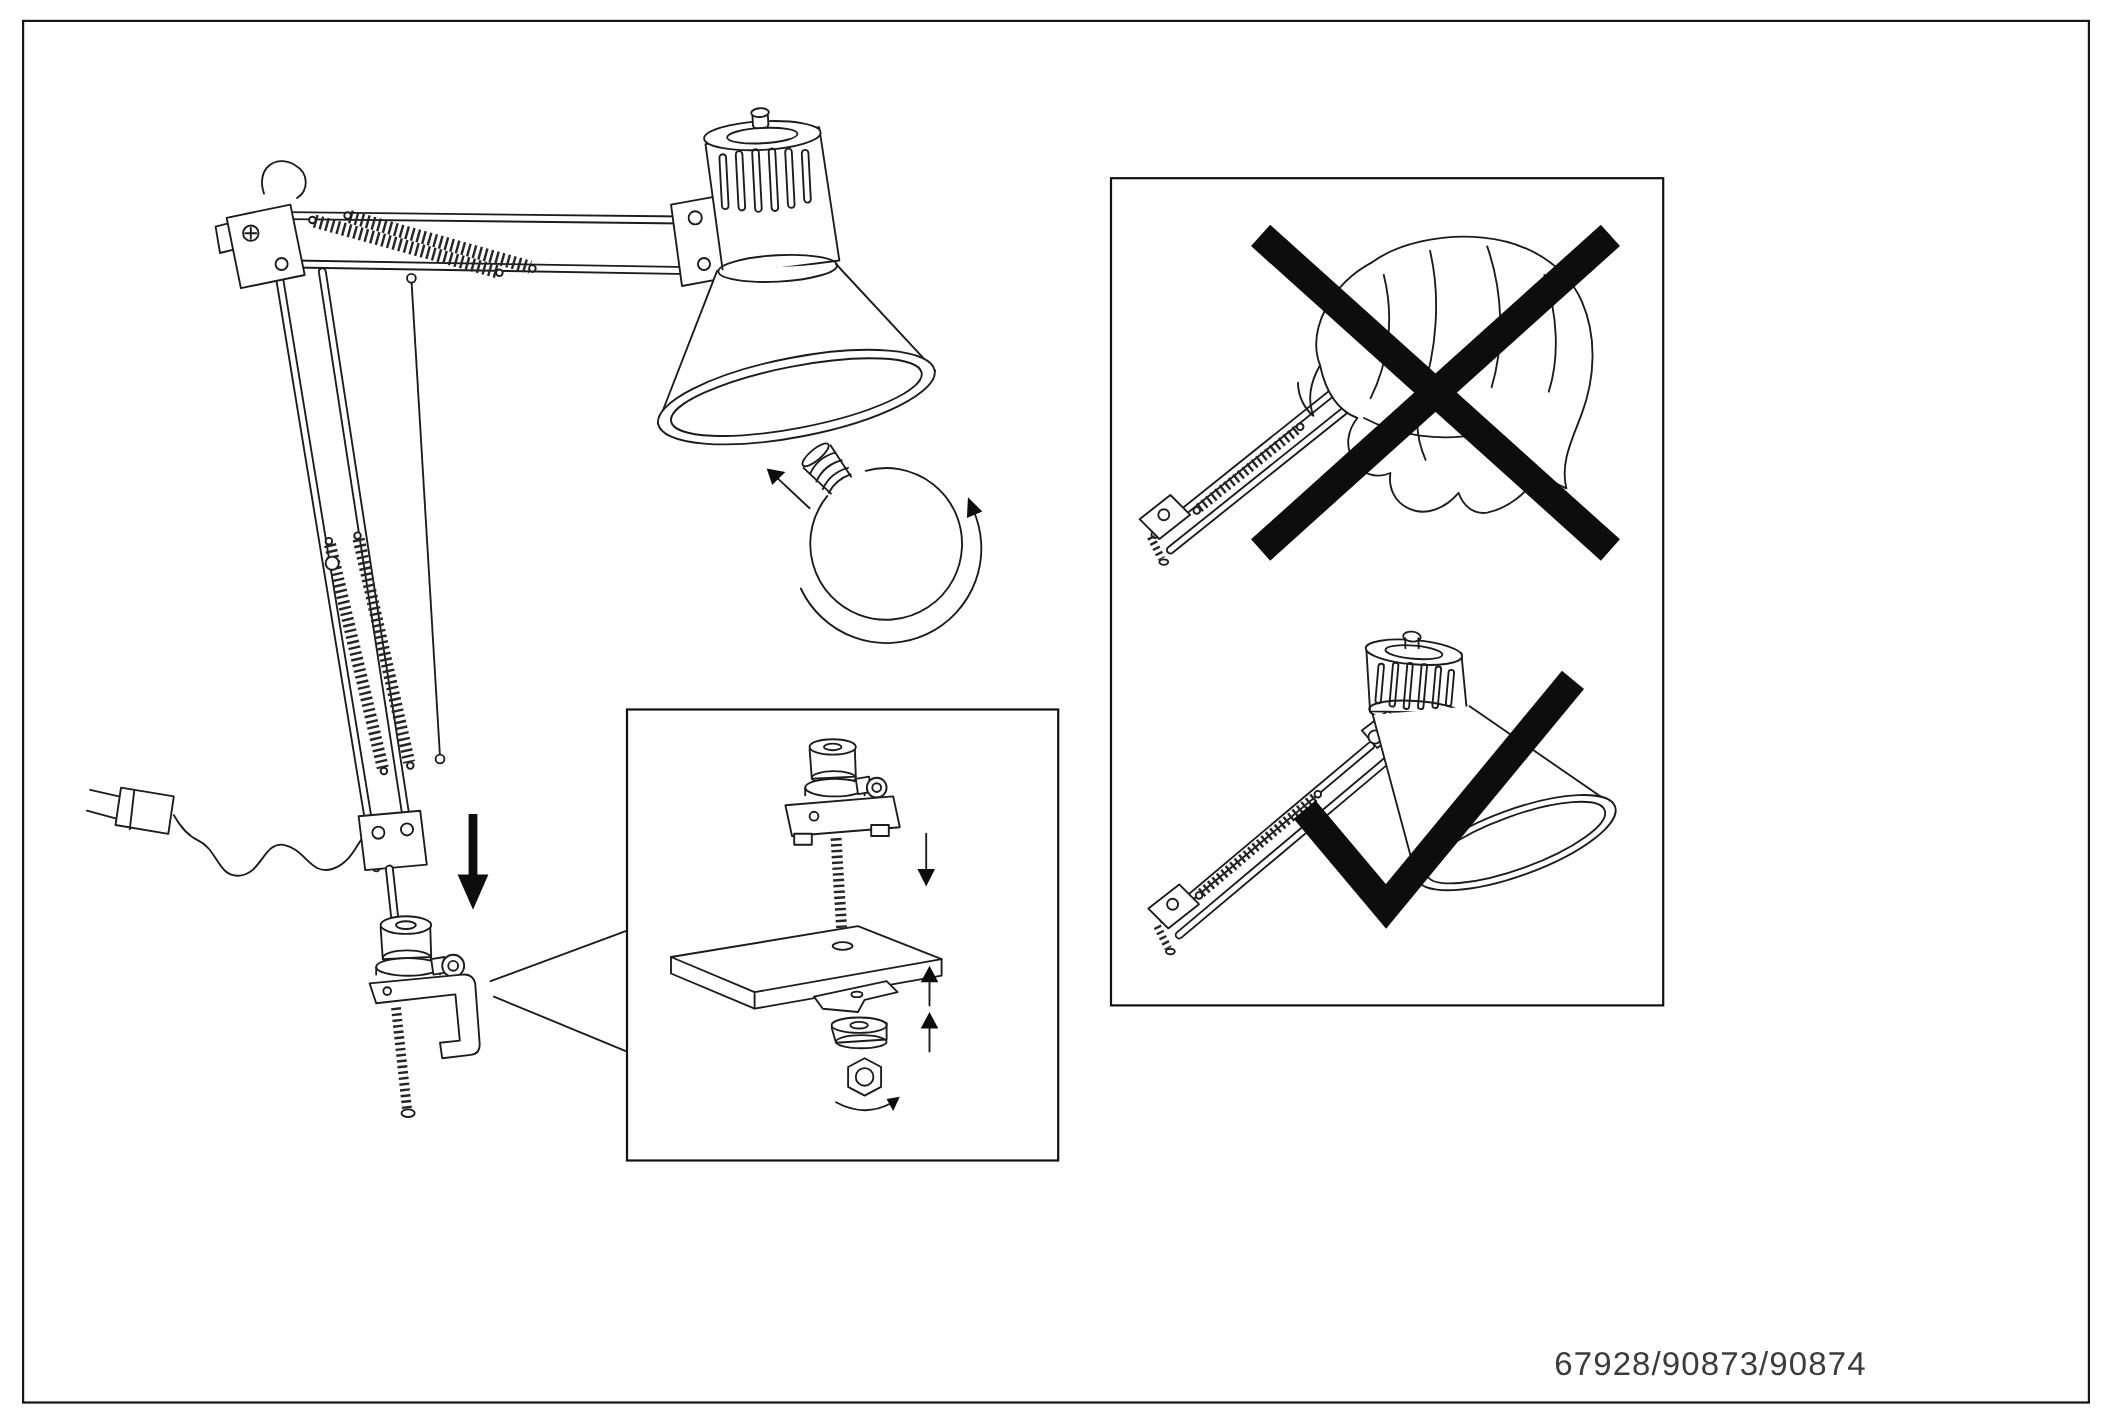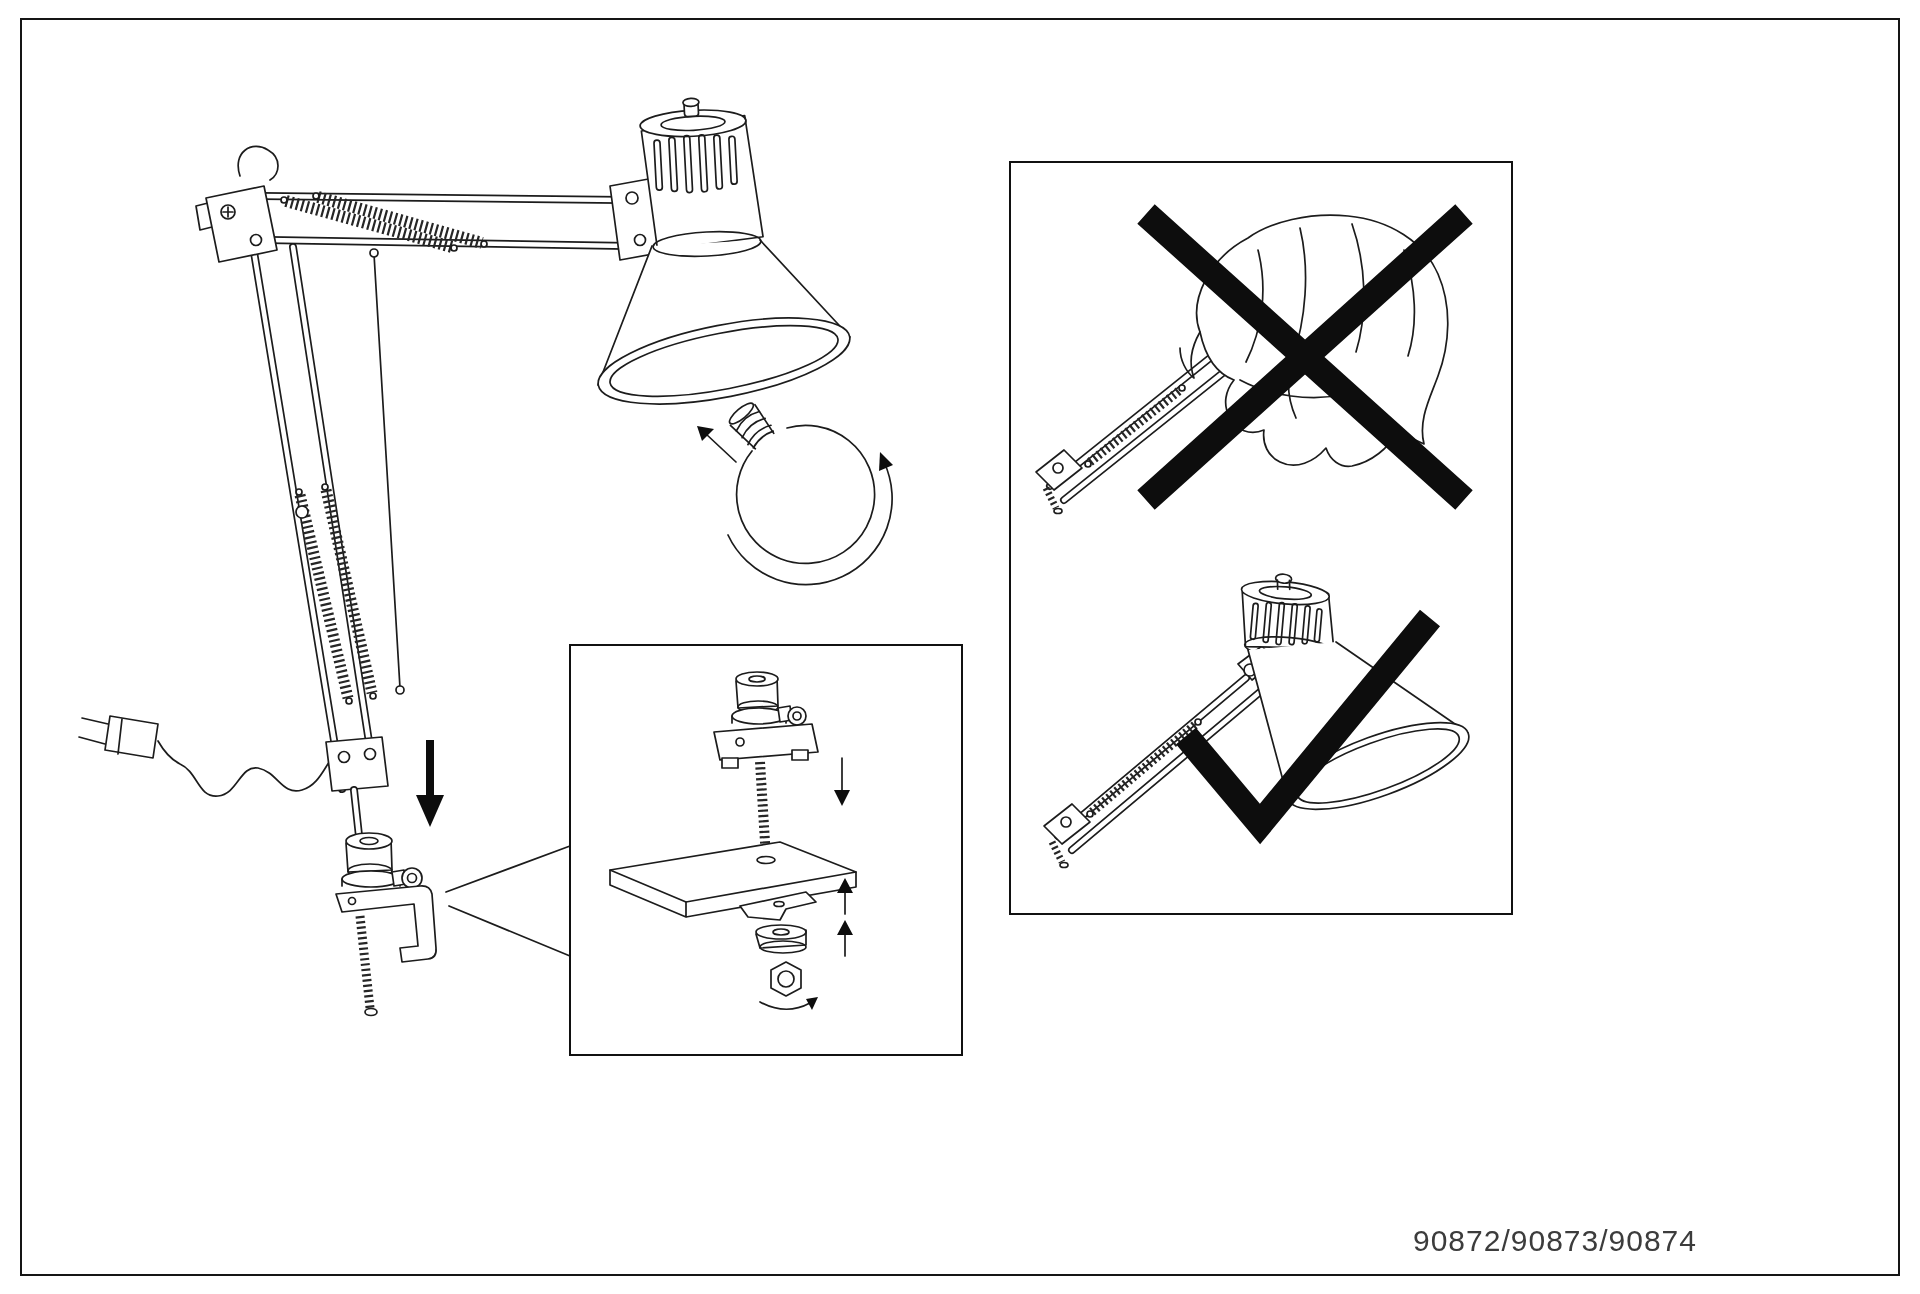--- a/index.html
+++ b/index.html
@@ -282,14 +282,14 @@
           <ellipse class="fw" cx="1378" cy="766" rx="96" ry="30" transform="rotate(-20 1378 766)"></ellipse>
           <ellipse class="ln" cx="1378" cy="766" rx="86" ry="24" transform="rotate(-20 1378 766)"></ellipse>
         </g>
         <g>
           <path class="xln" stroke-width="26" d="M 1186 736 L 1260 824 L 1430 618"></path>
         </g>
       </g>
     </g>
   </svg>
 
-  <div class="model">90872/90873/90874</div>
+  <div class="model">67928/90873/90874</div>
 </div>
 
 </body></html>

